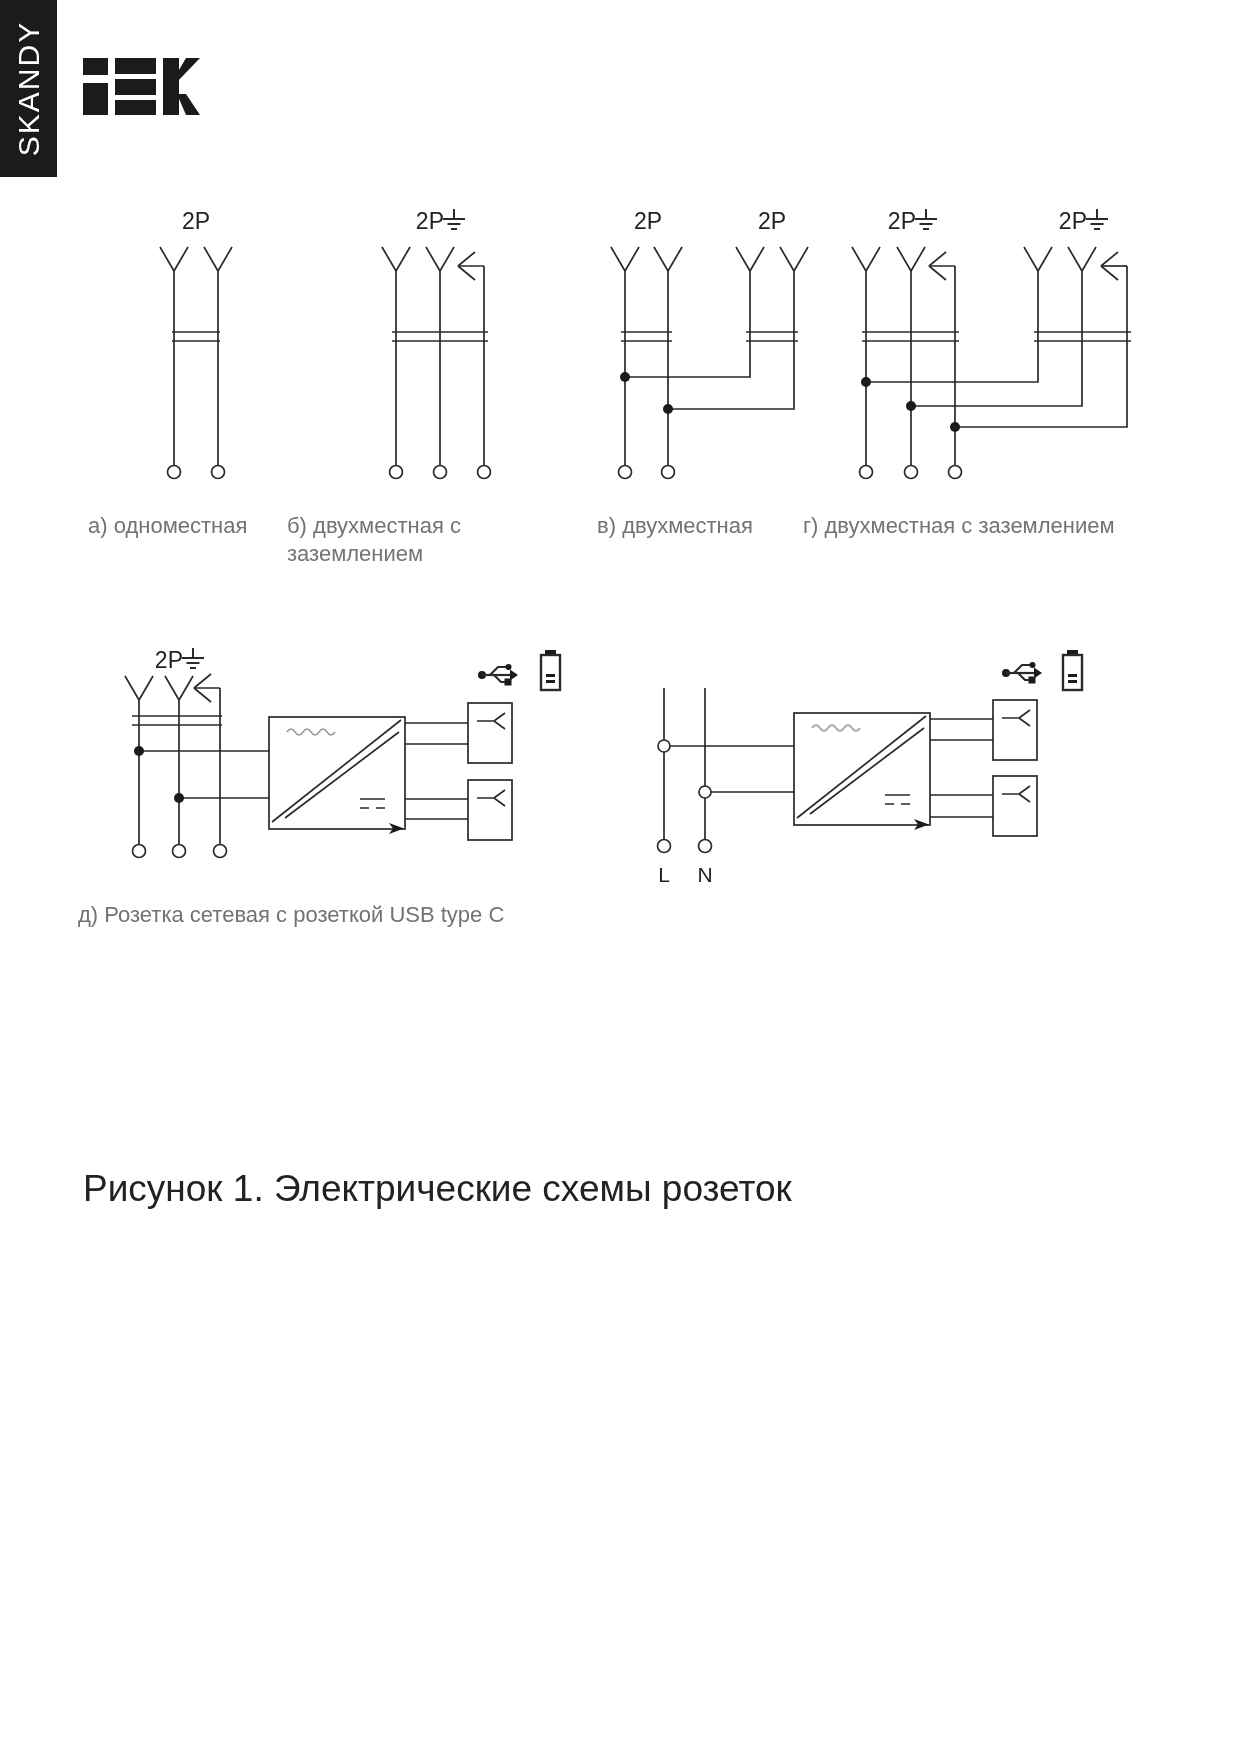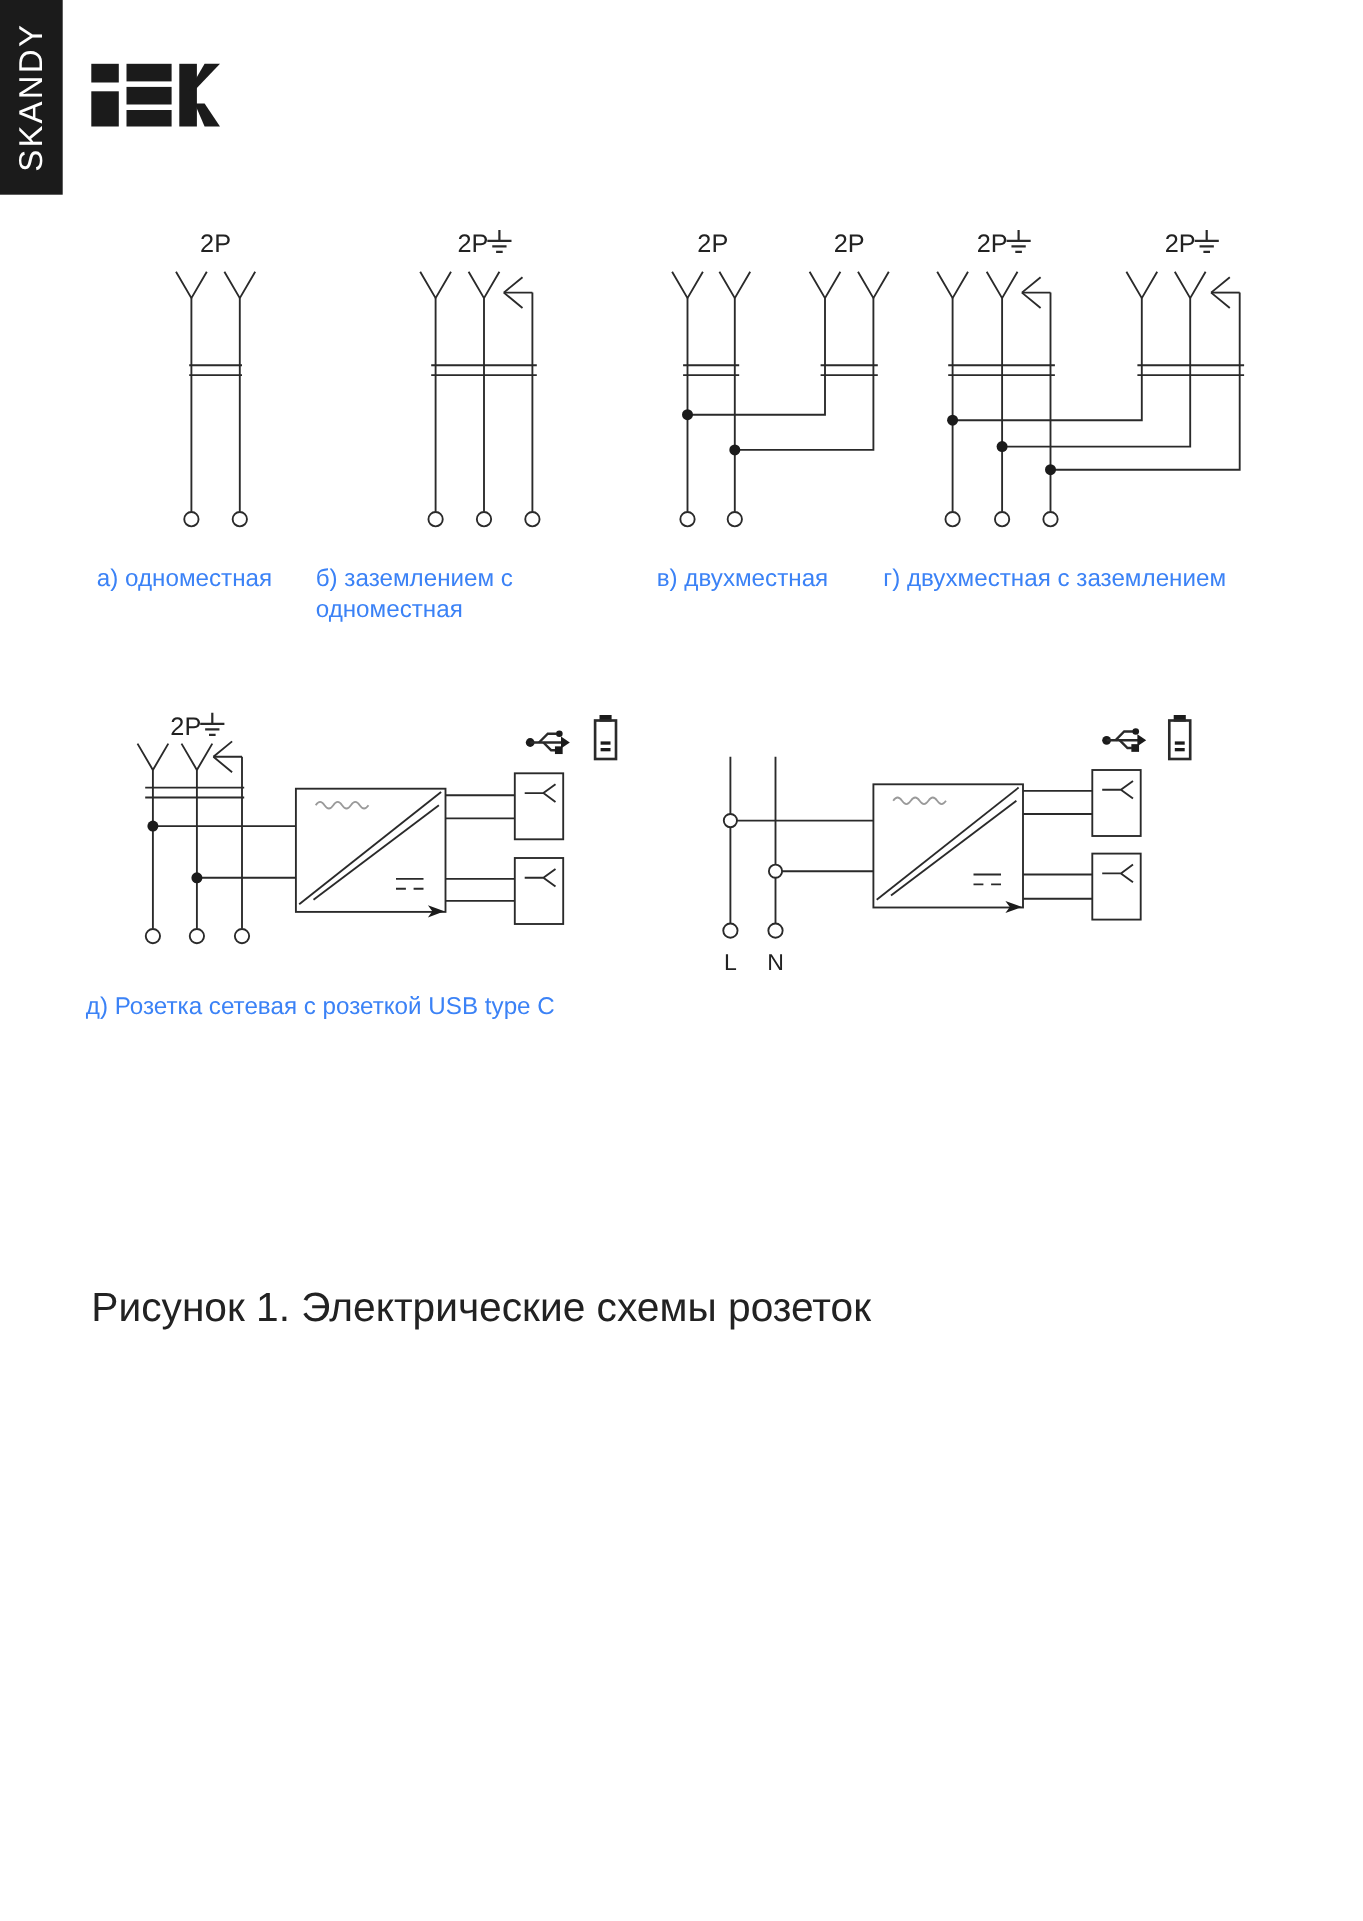--- a/index.html
+++ b/index.html
@@ -4,21 +4,21 @@
 <style>
   html,body{margin:0;padding:0;background:#e8e8e8;}
   .page{position:relative;width:1239px;height:1746px;background:#ffffff;overflow:hidden;
         font-family:"Liberation Sans",sans-serif;color:#2a2a2a;}
   .sidebar{position:absolute;left:0;top:0;width:57px;height:177px;background:#1b1b1b;}
   .sidebar-text{position:absolute;left:0;top:177px;width:177px;height:57px;line-height:57px;
         text-align:center;color:#ffffff;font-size:30px;letter-spacing:2px;
         transform:rotate(-90deg);transform-origin:0 0;}
   .logo{position:absolute;left:83px;top:58px;}
   .diagram{position:absolute;}
-  .dlabel{position:absolute;font-size:22px;line-height:28px;color:#3b82f6;white-space:nowrap;}
+  .dlabel{position:absolute;font-size:22px;line-height:28px;color:#737373;white-space:nowrap;}
   .caption{position:absolute;left:83px;top:1168px;font-size:37px;color:#222;white-space:nowrap;}
   svg{display:block;overflow:visible;}
   .wire{stroke:#2a2a2a;stroke-width:1.7;fill:none;}
   .dot{fill:#1b1b1b;stroke:none;}
   .term{fill:#ffffff;stroke:#2a2a2a;stroke-width:1.7;}
   .svgtxt{fill:#222;font-family:"Liberation Sans",sans-serif;font-size:23px;}
   .lntxt{fill:#222;font-family:"Liberation Sans",sans-serif;font-size:21px;}
   .wave{stroke:#9a9a9a;stroke-width:1.6;fill:none;}
   .blk{fill:#1b1b1b;stroke:none;}
 </style>
@@ -181,22 +181,22 @@
     <use href="#converter" x="204" y="78"></use>
     <path class="wire" d="M340,84 H403 M340,105 H403 M340,160 H403 M340,182 H403"></path>
     <use href="#usbport" x="403" y="65"></use>
     <use href="#usbport" x="403" y="141"></use>
     <use href="#usbicon" x="412" y="23"></use>
     <use href="#battery" x="473" y="15"></use>
   </svg>
 
   <div class="dlabel" style="left:88px;top:512px">а) одноместная</div>
   <div class="dlabel" style="left:287px;top:512px">
-    <div>б) заземлением с</div>
-    <div>одноместная</div>
+    <div>б) двухместная с</div>
+    <div>заземлением</div>
   </div>
   <div class="dlabel" style="left:597px;top:512px">в) двухместная</div>
   <div class="dlabel" style="left:803px;top:512px">г) двухместная с заземлением</div>
   <div class="dlabel" style="left:78px;top:901px">д) Розетка сетевая с розеткой USB type C</div>
 
   <div class="caption">Рисунок 1. Электрические схемы розеток</div>
 
 </div>
 
 </body></html>

